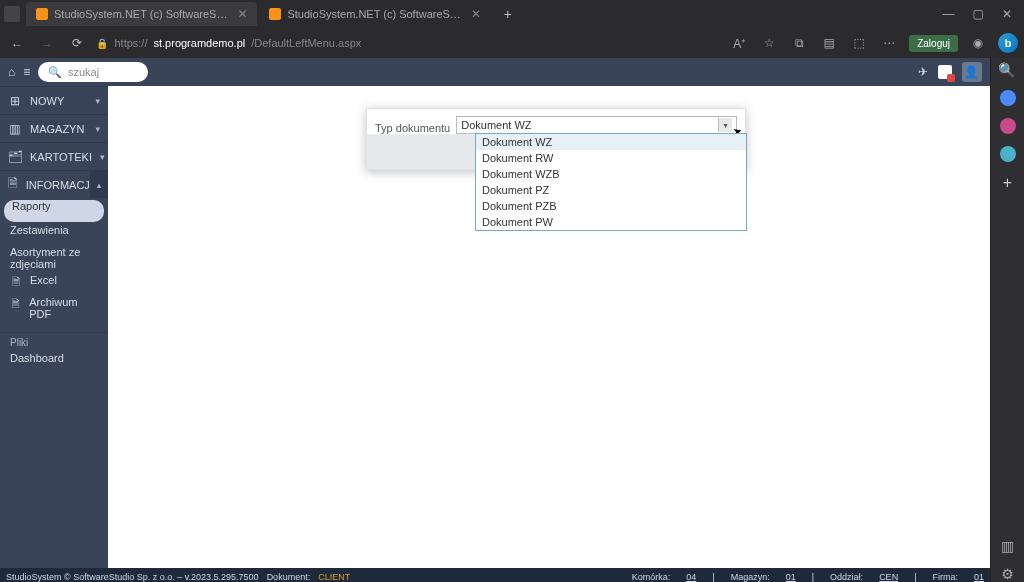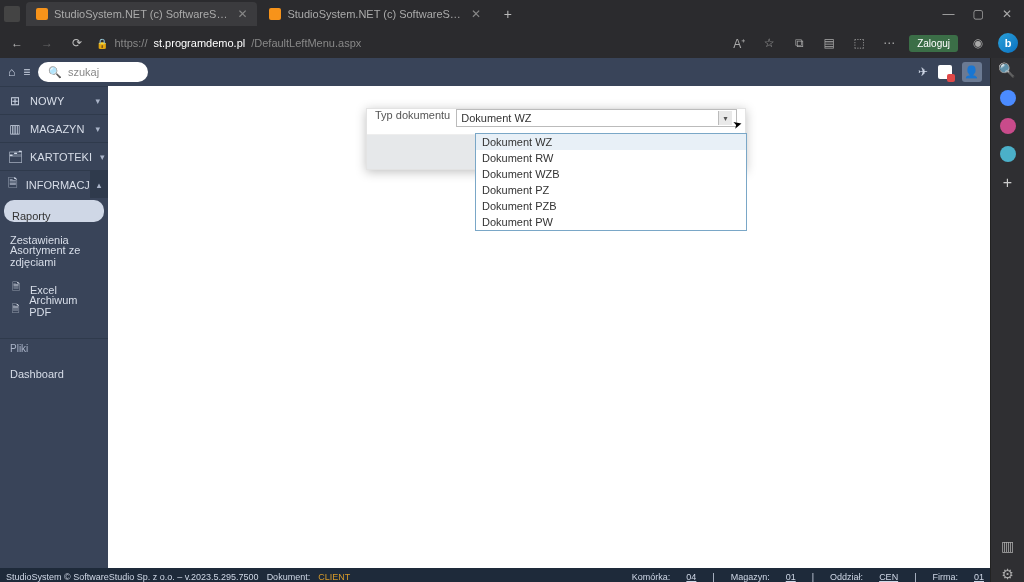--- a/index.html
+++ b/index.html
@@ -41,30 +41,30 @@
 .avatar-sq{width:20px;height:20px;border-radius:3px;background:#6b7a93;display:flex;align-items:center;justify-content:center;color:#cfd7e6;font-size:12px}
 
 
 .app-body{flex:1;display:flex;min-height:0}
 .sidebar{width:108px;background:#394459;color:#d8dee9;font-size:11px;display:flex;flex-direction:column}
 .side-sec{height:28px;display:flex;align-items:center;gap:8px;padding:0 8px;border-top:1px solid #2f3a4c;position:relative}
 .side-sec .chev{margin-left:auto;color:#aab4c8;font-size:9px}
 .side-sec .sec-icon{width:14px;text-align:center;color:#cfd7e6;font-size:12px}
 .side-sec.with-box{padding-right:22px}
 .side-sec .box{position:absolute;right:0;top:0;bottom:0;width:18px;background:#2f3a4c;display:flex;align-items:center;justify-content:center;color:#aab4c8;font-size:9px}
-.sub-item{height:22px;display:flex;align-items:flex-end;padding:0 10px;gap:8px;color:#d8dee9}
+.sub-item{height:22px;display:flex;align-items:flex-start;padding:0 10px;gap:8px;color:#d8dee9}
 .sub-item.active{background:#cfd7e6;color:#333;border-radius:10px;margin:2px 4px;padding:0 8px}
 .sub-item .sub-icon{width:12px;text-align:center;font-size:10px;color:#d8dee9}
-.section-label{height:20px;display:flex;align-items:center;padding:0 10px;color:#aab4c8;font-size:10px;border-top:1px solid #2f3a4c;margin-top:20px}
+.section-label{height:20px;display:flex;align-items:center;padding:0 10px;color:#aab4c8;font-size:10px;border-top:1px solid #2f3a4c;margin-top:14px}
 
 .content{flex:1;background:#fff;position:relative;min-width:0}
 
 
 .form-card{position:absolute;left:258px;top:22px;width:380px;background:#fff;box-shadow:0 2px 10px rgba(0,0,0,.25);border:1px solid #e3e3e3}
-.form-row{display:flex;align-items:flex-start;height:26px;padding:0 8px;gap:6px;font-size:11px;color:#555;border-bottom:1px solid #eee}
+.form-row{display:flex;align-items:flex-end;height:26px;padding:0 8px;gap:6px;font-size:11px;color:#555;border-bottom:1px solid #eee}
 .form-row label{flex:0 0 auto}
 .select-box{flex:1;height:18px;border:1px solid #bbb;background:#fff;display:flex;align-items:center;padding:0 4px;font-size:11px;color:#333;position:relative}
 .select-box .caret{margin-left:auto;width:14px;height:14px;background:#e9e9e9;border-left:1px solid #bbb;display:flex;align-items:center;justify-content:center;font-size:8px;color:#555}
 .cursor{position:absolute;right:-6px;top:8px;font-size:11px;color:#000;transform:rotate(-15deg)}
 .dropdown{position:absolute;left:108px;top:24px;width:272px;border:1px solid #7aa7c7;background:#fff;z-index:5}
 .dropdown .opt{height:16px;display:flex;align-items:center;padding:0 6px;font-size:11px;color:#333}
 .dropdown .opt.sel{background:#e8f0f7}
 .action-row{height:34px;background:#e6e8ea;display:flex;align-items:center;justify-content:flex-end;padding:0 8px}
 .run-btn{background:#394459;color:#fff;font-size:11px;height:22px;padding:0 28px;border:none;display:flex;align-items:center;justify-content:center}
 

